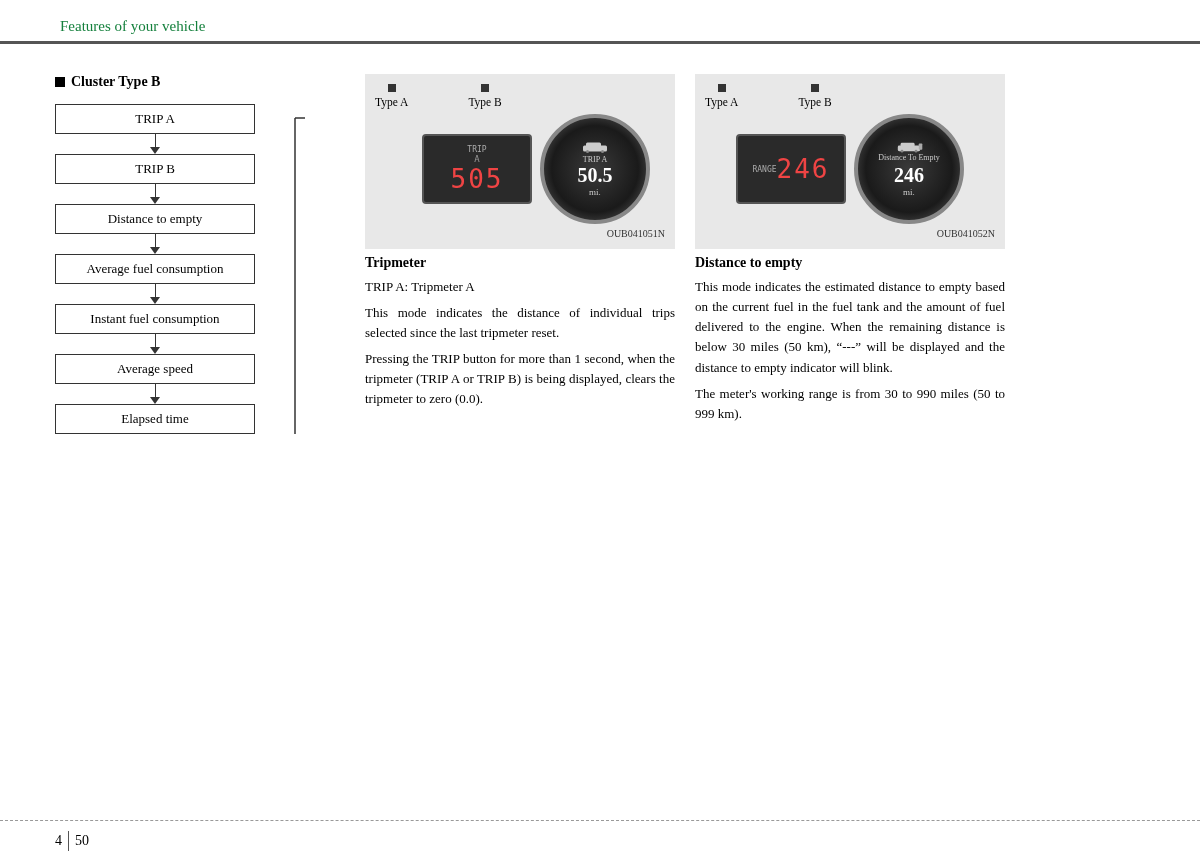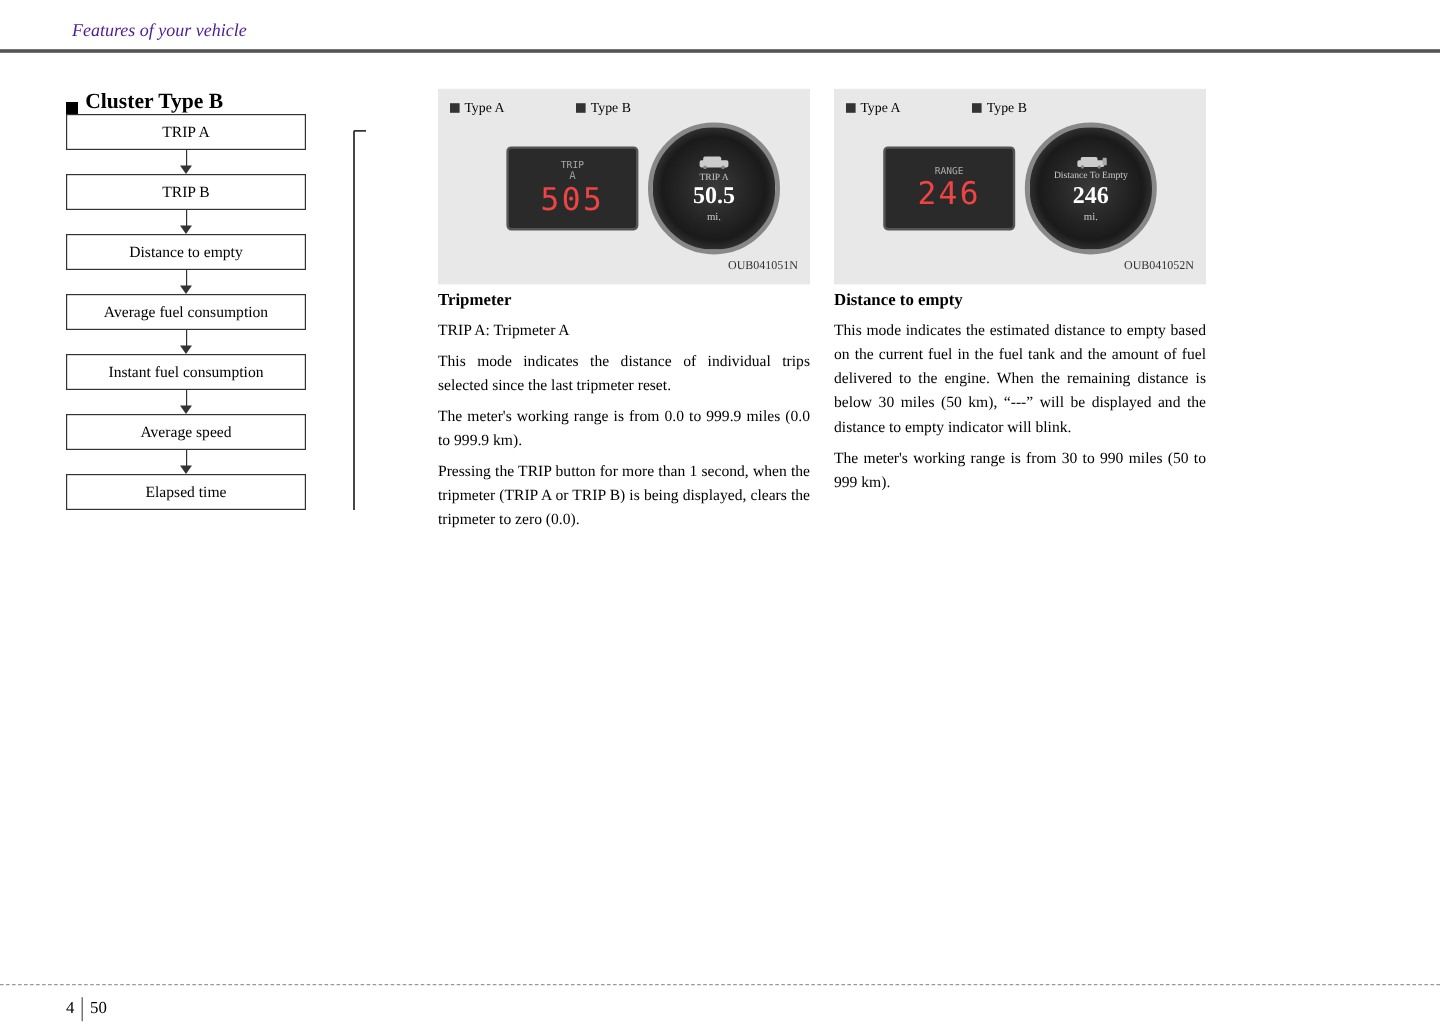--- a/index.html
+++ b/index.html
@@ -15,41 +15,41 @@
     }
 
     
     .header {
       padding: 18px 60px 6px 60px;
       border-bottom: 3px solid #555;
       margin-bottom: 0;
     }
     .header-title {
       font-size: 15px;
-      font-style: italic;
-      color: #4c1d95;
+      color: #15803d;
     }
 
     
     .main-content {
       display: flex;
       padding: 30px 55px 0 55px;
       gap: 20px;
     }
 
     
     .left-col {
       width: 290px;
       flex-shrink: 0;
     }
     .section-title {
-      font-size: 18px;
+      font-size: 14px;
       font-weight: bold;
-      display: flex;
-      align-items: flex-end;
+      margin-bottom: 14px;
+      display: flex;
+      align-items: center;
       gap: 6px;
     }
     .section-title-square {
       display: inline-block;
       width: 10px;
       height: 10px;
       background: #000;
       flex-shrink: 0;
     }
     .flow-box {
@@ -119,20 +119,21 @@
       display: flex;
       gap: 60px;
       margin-bottom: 6px;
       font-size: 12px;
     }
     .panel-label {
       display: flex;
       align-items: center;
       gap: 4px;
       font-size: 11.5px;
+      flex-direction: column;
     }
     .panel-label-sq {
       width: 8px;
       height: 8px;
       background: #333;
       display: inline-block;
     }
     .img-ref {
       font-size: 10px;
       text-align: right;
@@ -202,21 +203,21 @@
     }
 
     
     .range-display {
       background: #2a2a2a;
       border: 2px solid #555;
       border-radius: 4px;
       width: 110px;
       height: 70px;
       display: flex;
-      flex-direction: column;
+      flex-direction: row;
       align-items: center;
       justify-content: center;
       color: #ddd;
       font-family: monospace;
     }
 
     
     .dte-b-display {
       width: 110px;
       height: 110px;
@@ -392,21 +393,20 @@
     <div class="text-section">
       <div class="text-section-title">Tripmeter</div>
       <div class="text-list">
         <div class="text-list-item">
           <span>TRIP A:</span>
           <span>Tripmeter A</span>
         </div>
       </div>
       <div class="text-body">
         <p>This mode indicates the distance of individual trips selected since the last tripmeter reset.</p>
-        <p>The meter's working range is from 0.0 to 999.9 miles (0.0 to 999.9 km).</p>
         <p>Pressing the TRIP button for more than 1 second, when the tripmeter (TRIP A or TRIP B) is being displayed, clears the tripmeter to zero (0.0).</p>
       </div>
     </div>
   </div>
 
   <div class="right-col">
 
     <div class="img-panel">
       <div class="panel-label-row">
         <div class="panel-label">

